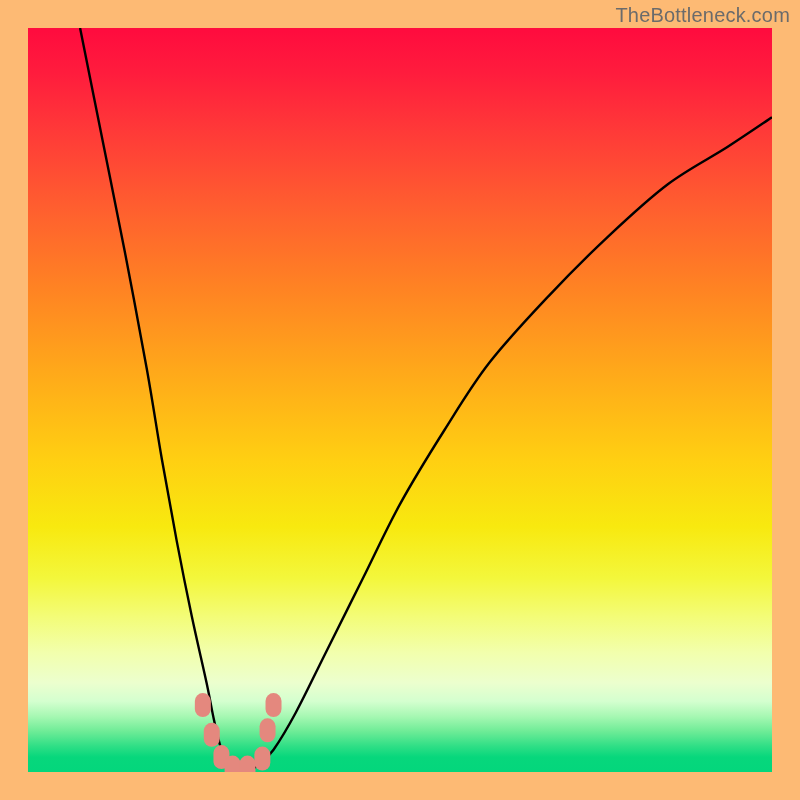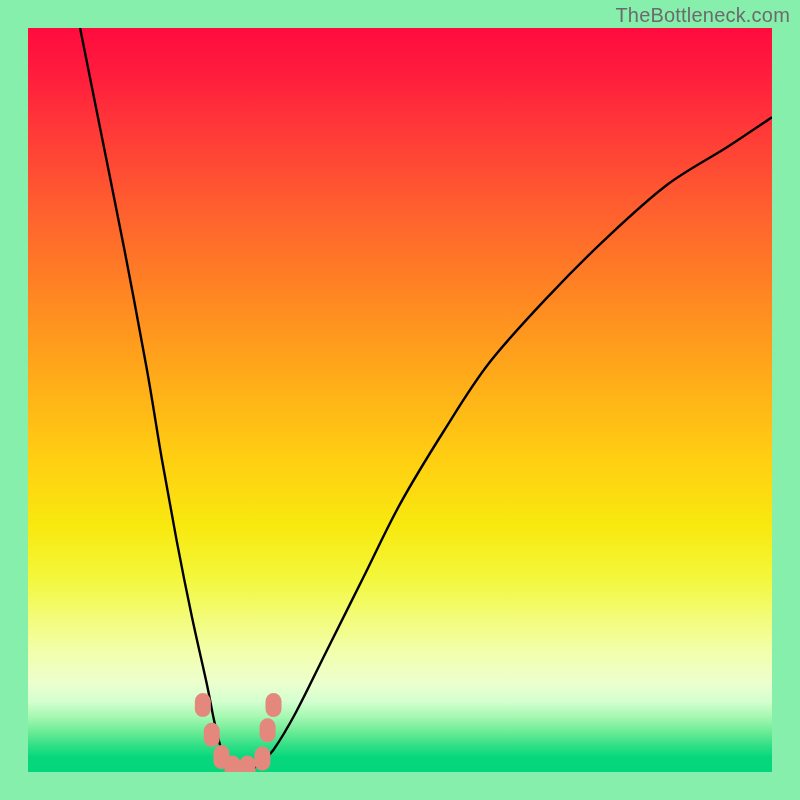--- a/index.html
+++ b/index.html
@@ -10,21 +10,21 @@
     background: #000;
     overflow: hidden;
     font-family: Arial, Helvetica, sans-serif;
   }
   .frame {
     position: absolute;
     top: 0;
     left: 0;
     width: 800px;
     height: 800px;
-    background: #86efac;
+    background: #fdba74;
     text-align: center;
   }
   .plot {
     position: absolute;
     top: 28px;
     left: 28px;
     width: 744px;
     height: 744px;
     overflow: hidden;
   }

